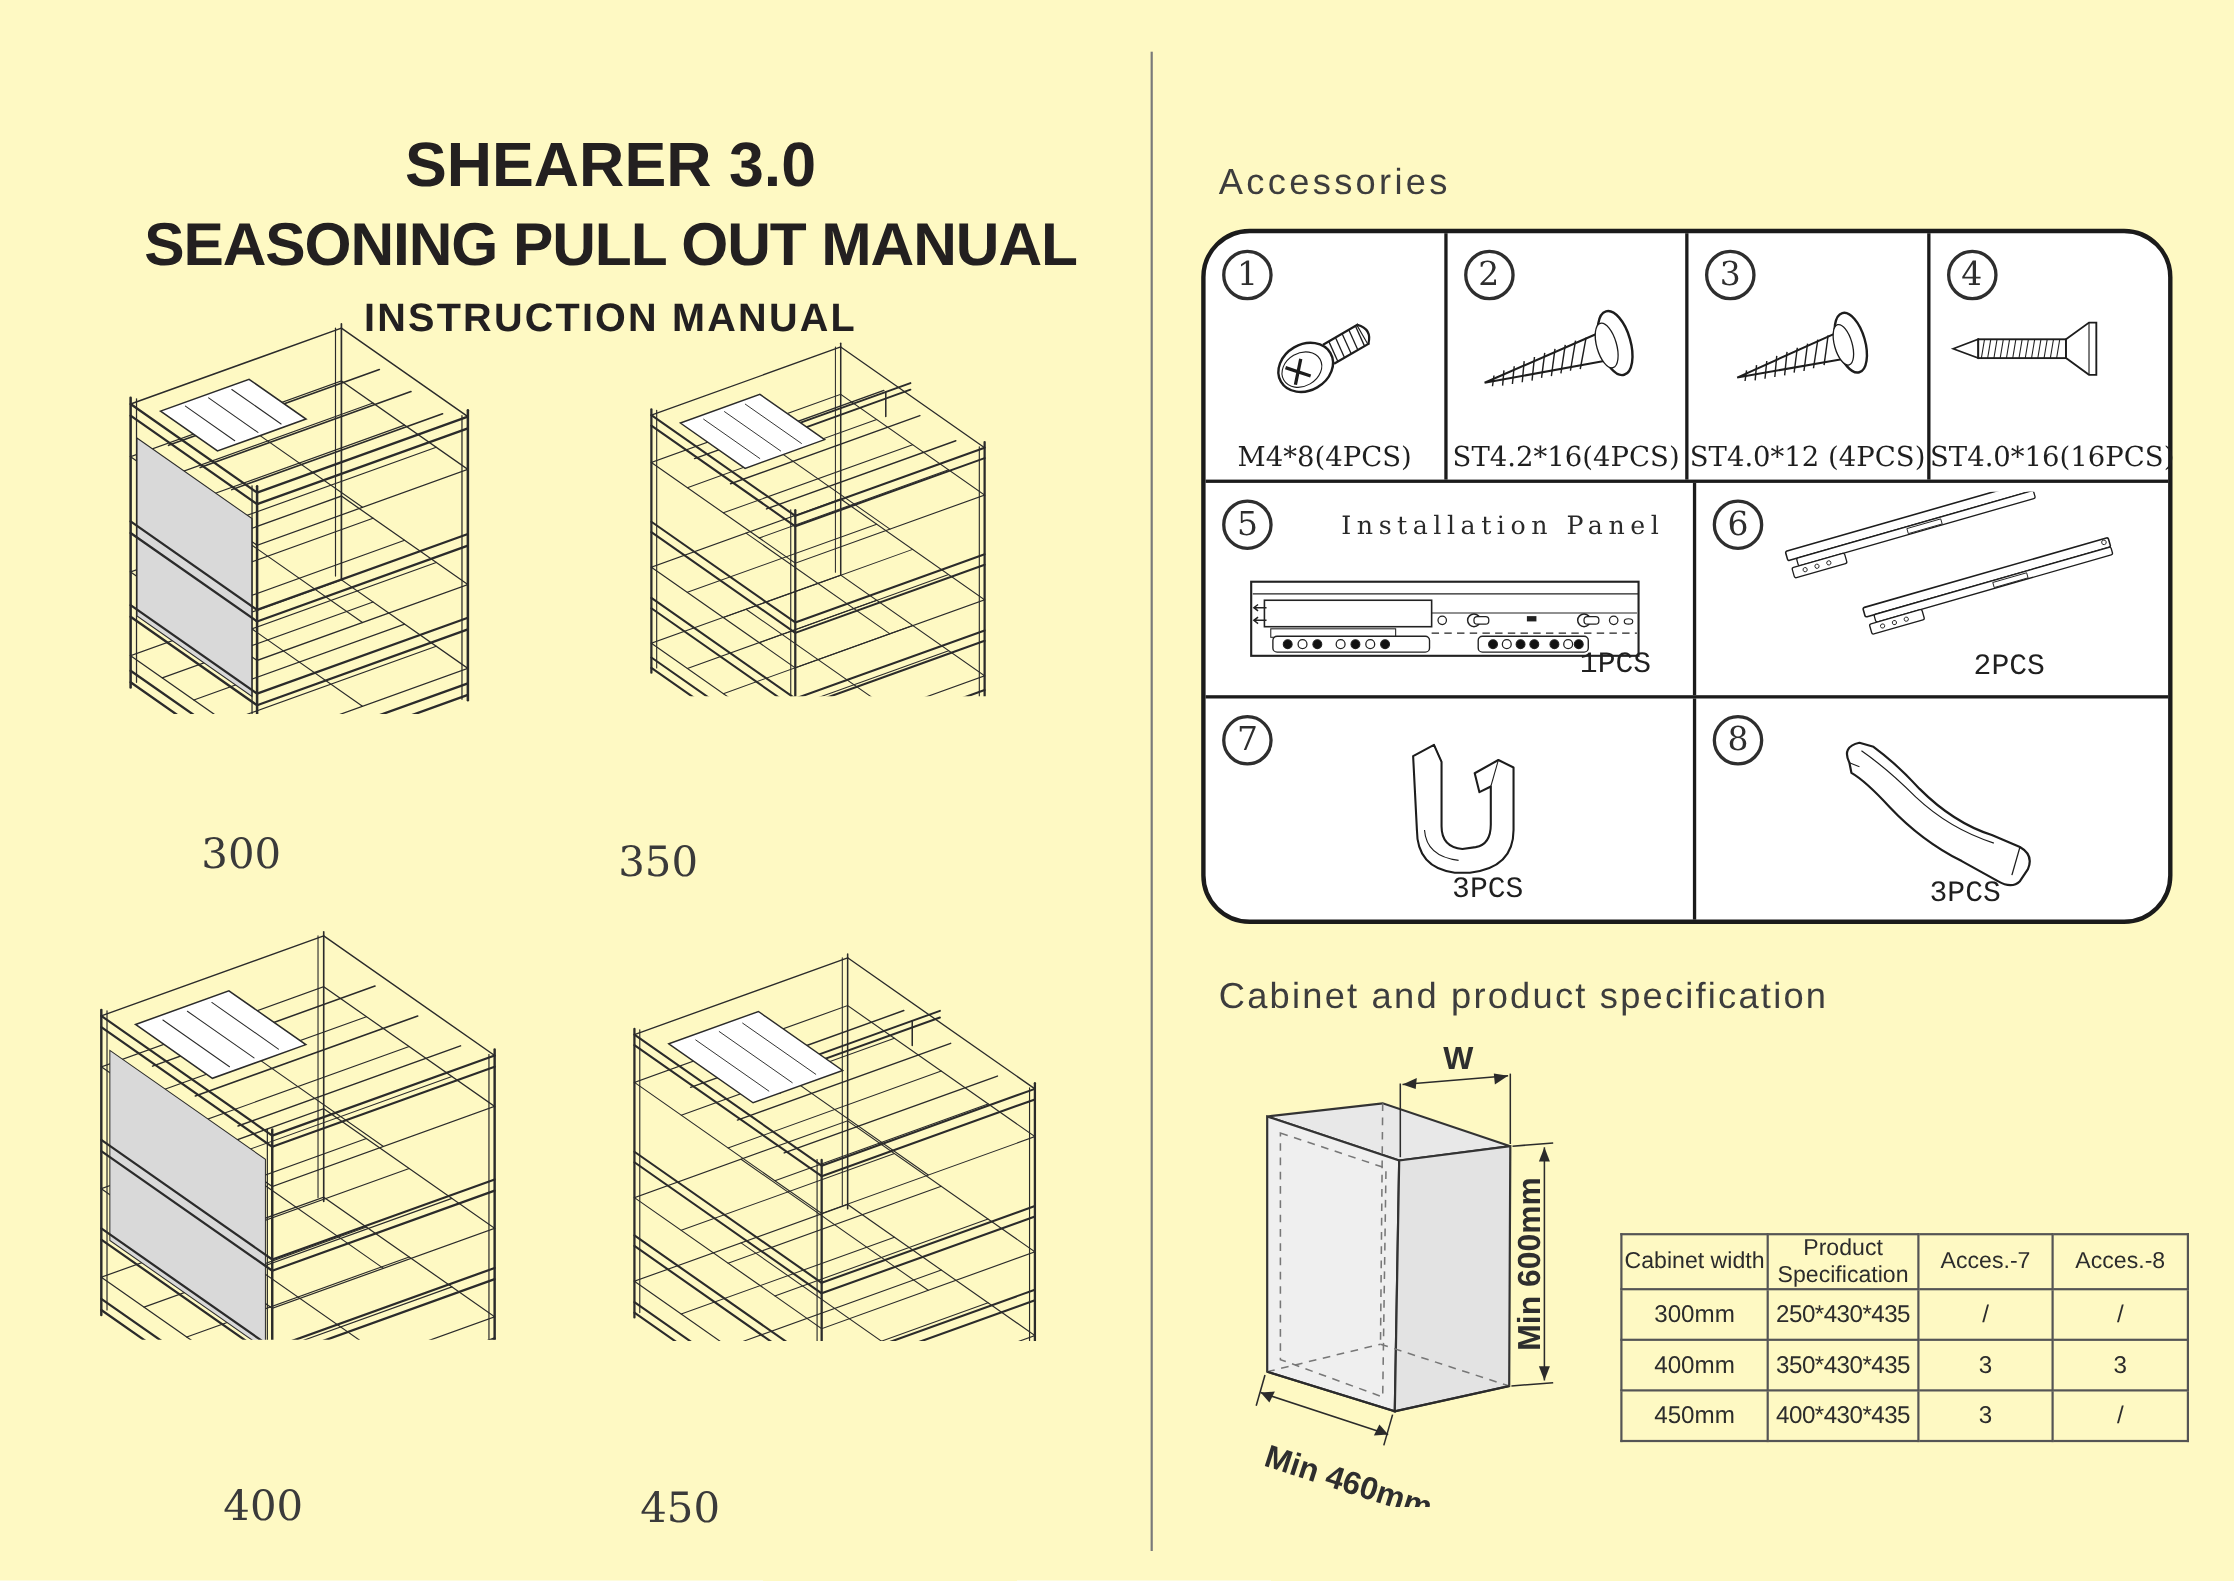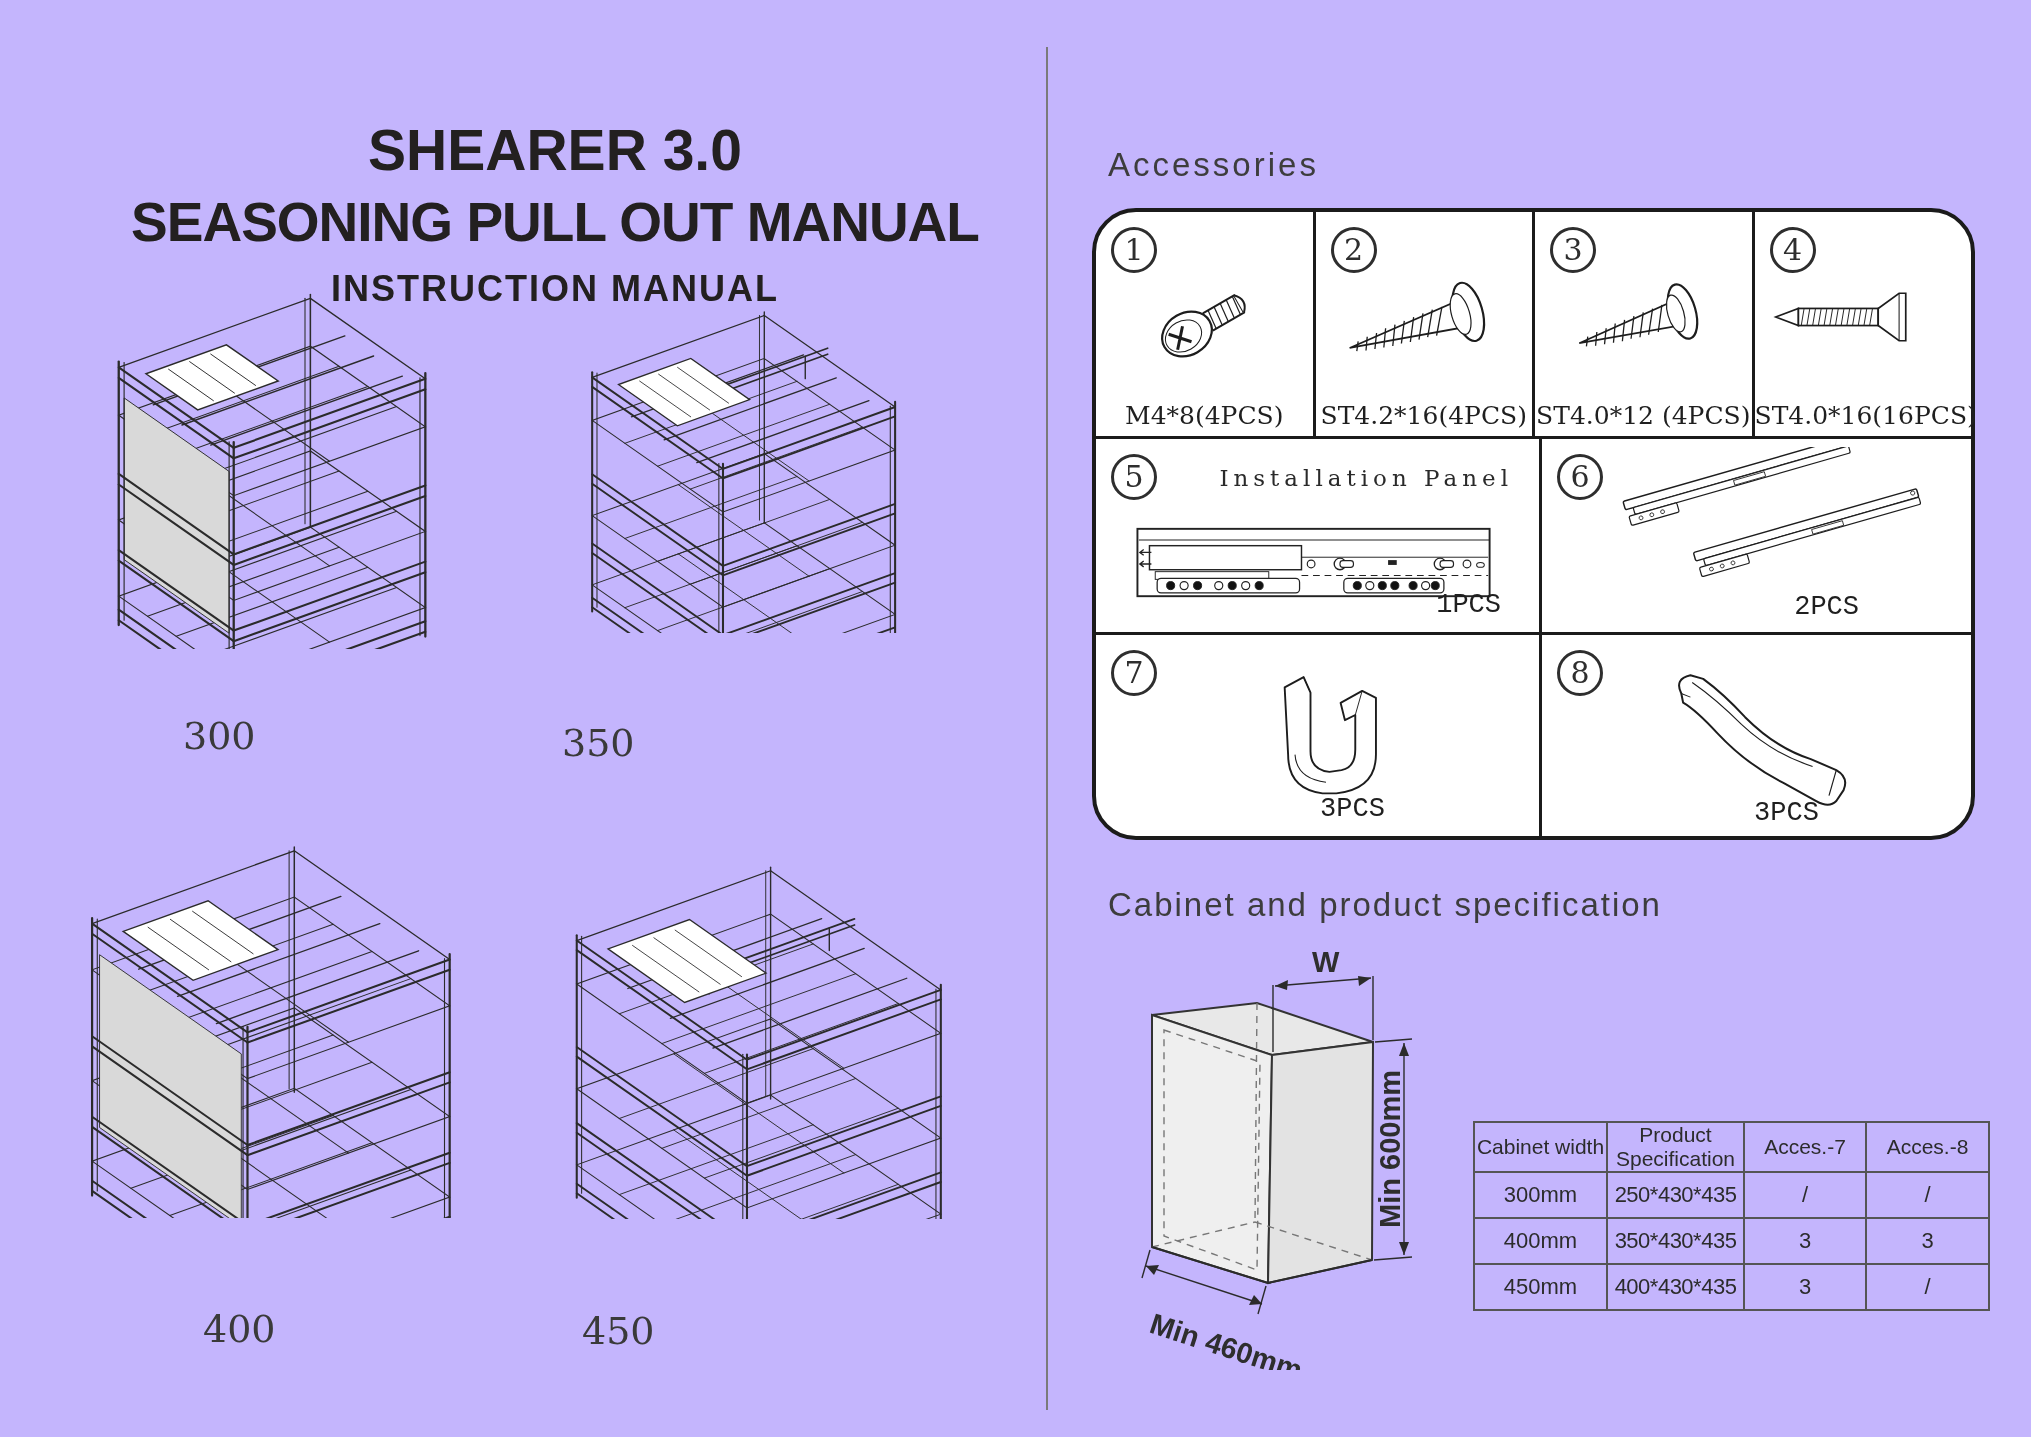--- a/index.html
+++ b/index.html
@@ -1,29 +1,29 @@
 <!DOCTYPE html>
 <html><head>
 <meta charset="utf-8">
 <style>
   html,body{margin:0;padding:0;background:#ffffff;}
-  .page{position:relative;width:2031px;height:1437px;background:#c4b5fd;overflow:hidden;
+  .page{position:relative;width:2031px;height:1437px;background:#fef9c3;overflow:hidden;
         font-family:"Liberation Sans",sans-serif;color:#232020;}
   .vdivider{position:absolute;left:1046px;top:47px;width:2px;height:1363px;background:#7a7a7a;}
 
   
   .title-block{position:absolute;left:60px;top:122px;width:990px;text-align:center;}
   .title-l1{font-size:57px;font-weight:700;letter-spacing:0px;line-height:1.0;margin-bottom:16px;}
   .title-l2{font-size:55px;font-weight:700;letter-spacing:-1px;line-height:1.0;}
   .title-l3{font-size:36px;font-weight:700;letter-spacing:2px;margin-top:18px;}
 
   
   .fig{position:absolute;}
   .fig svg{display:block;}
-  .fig-label{position:absolute;font-family:"DejaVu Serif",serif;font-size:38px;color:#3a3a3a;}
+  .fig-label{position:absolute;font-family:"DejaVu Serif",serif;font-size:38px;color:#3a3a3a;margin-top:40px;}
 
   
   .acc-heading{position:absolute;left:1108px;top:146px;font-size:33px;letter-spacing:3px;color:#3d3d3d;}
   .acc-box{position:absolute;left:1092px;top:208px;width:883px;height:632px;
            border:4px solid #1b1b1b;border-radius:44px;box-sizing:border-box;
            display:flex;flex-direction:column;background:#fff;}
   .acc-row{display:flex;box-sizing:border-box;}
   .acc-row1{height:227px;border-bottom:3px solid #1b1b1b;}
   .acc-row2{height:196px;border-bottom:3px solid #1b1b1b;}
   .acc-row3{flex:1;}

